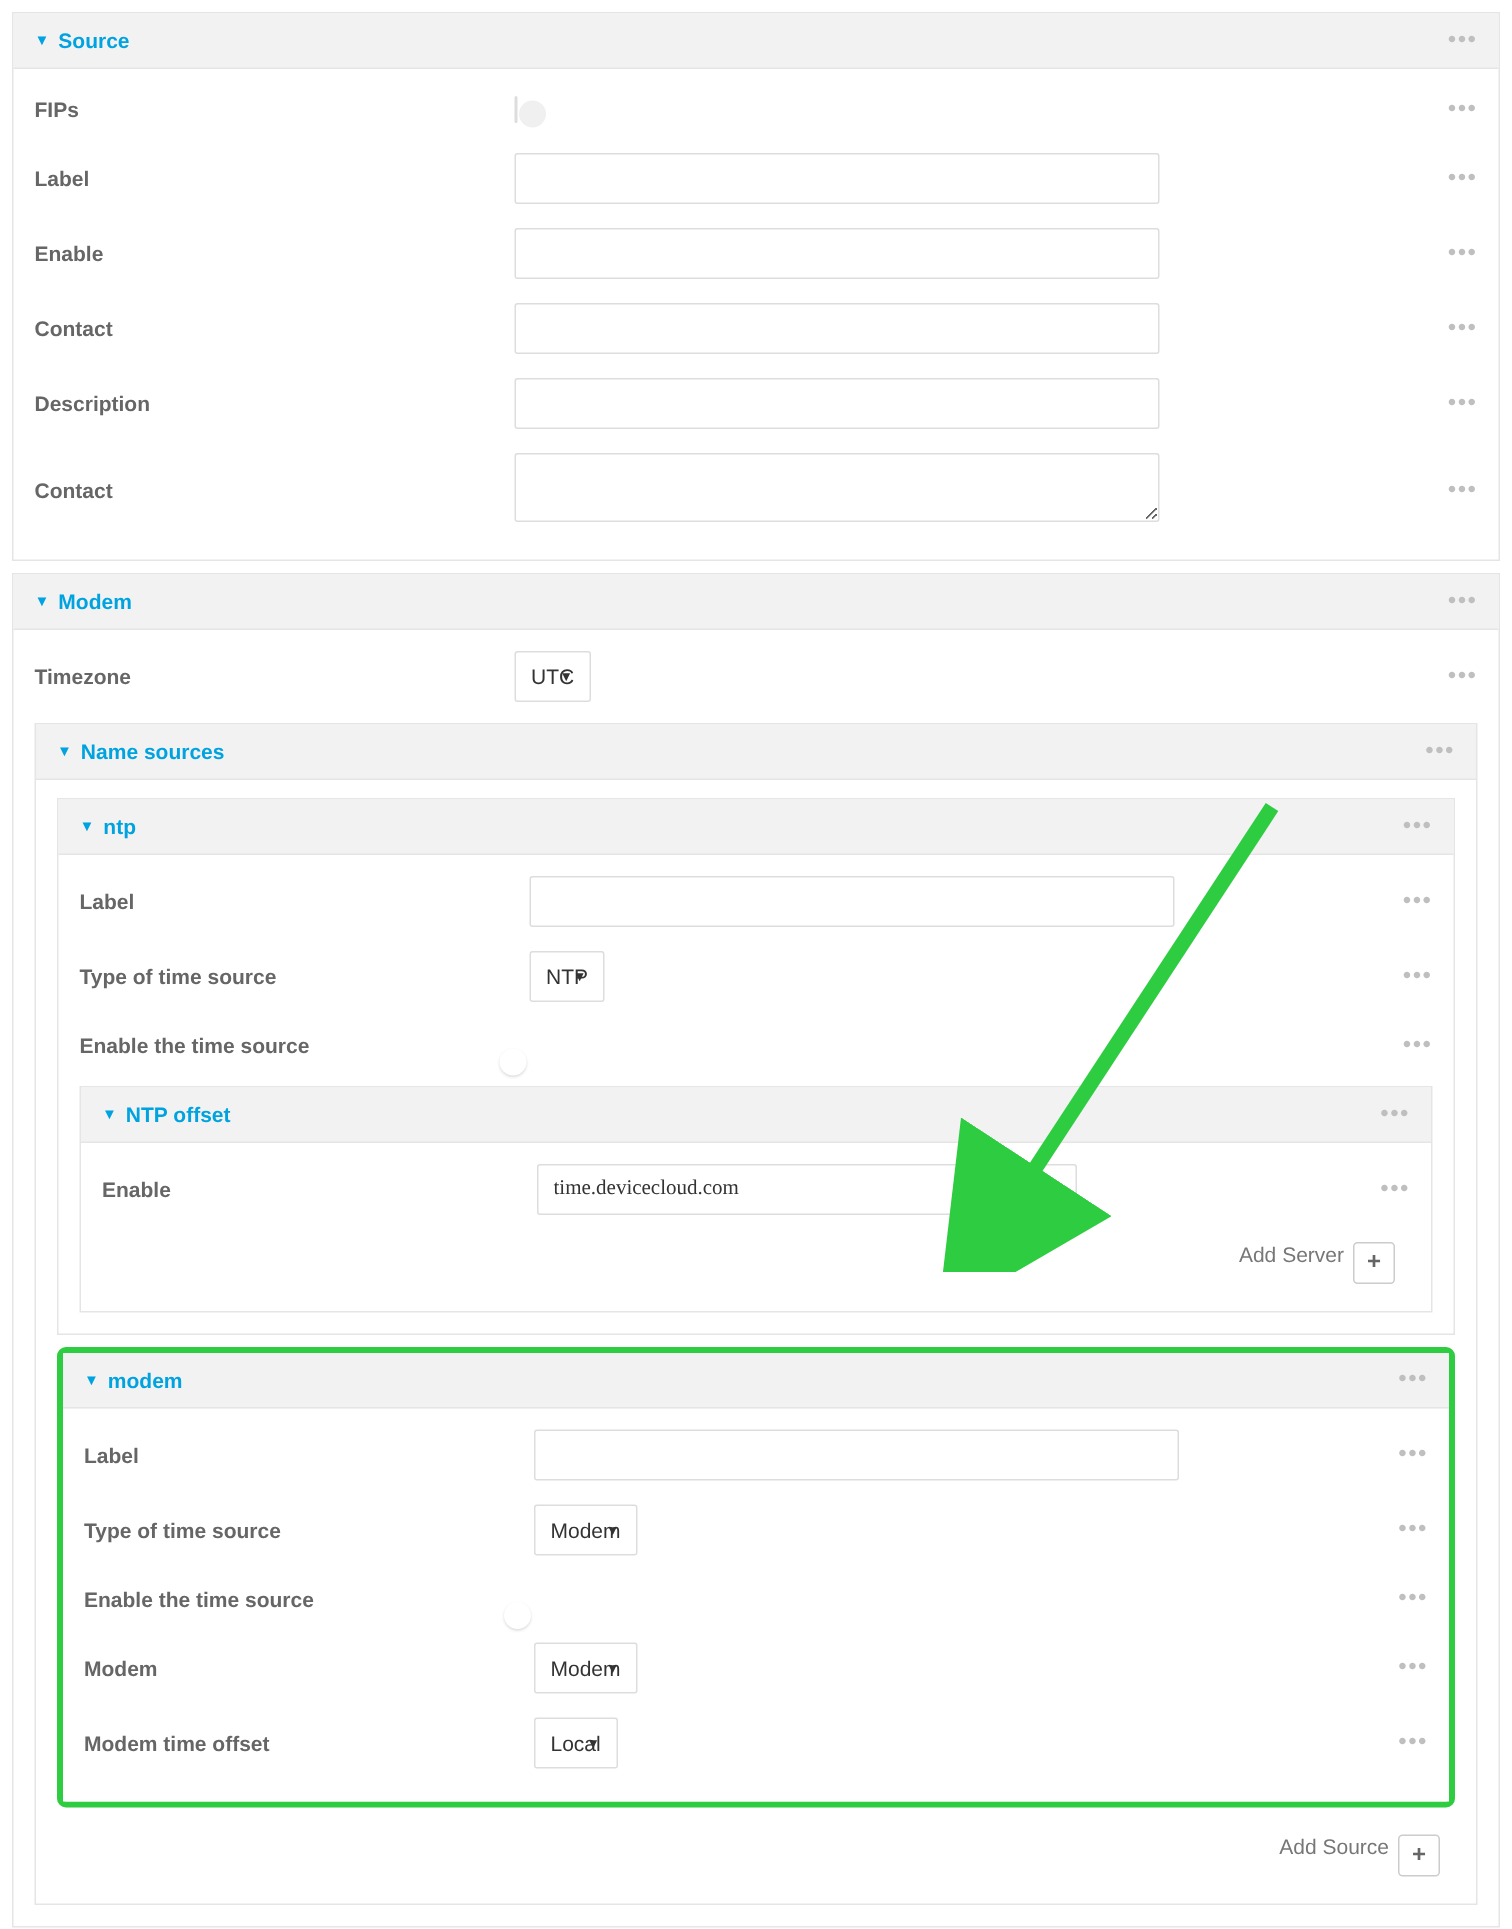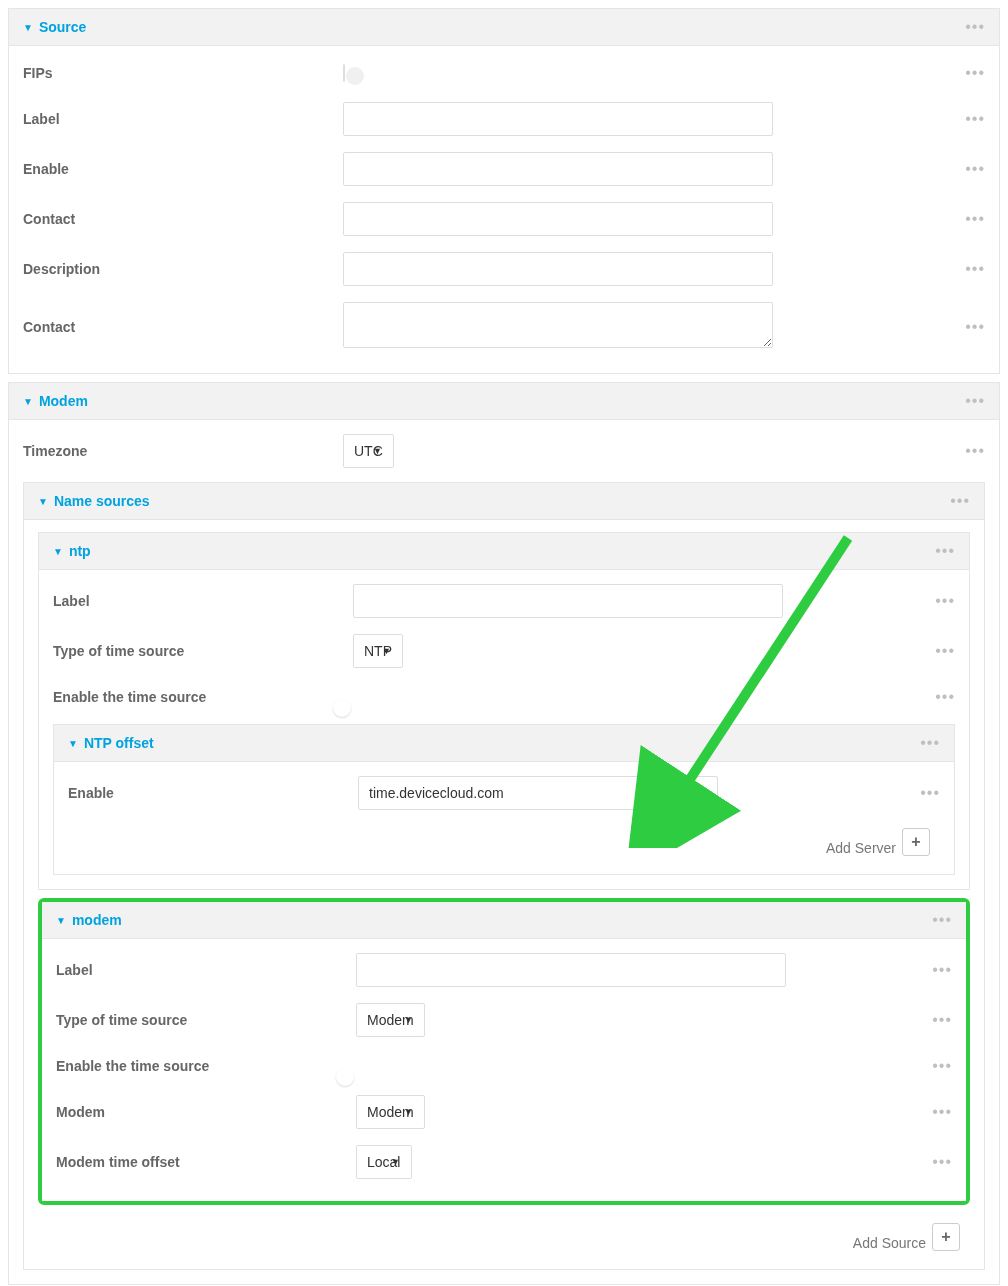--- a/index.html
+++ b/index.html
@@ -134,21 +134,21 @@
     box-shadow: 0 1px 2px rgba(0,0,0,0.15);
   }
   .toggle.off .knob { left: 2px; background:#f0f0f0; box-shadow:none; }
   .toggle.on .knob { right: 2px; }
   .nested {
     margin-left: 10px;
   }
   .add-row {
     display: flex;
     justify-content: flex-end;
-    align-items: flex-end;
+    align-items: flex-start;
     gap: 6px;
     padding: 10px 10px 4px 10px;
     color: #777;
     font-size: 14px;
   }
   .add-btn {
     width: 28px;
     height: 28px;
     border: 1px solid #ccc;
     border-radius: 3px;
@@ -290,21 +290,21 @@
               <div class="section-header">
                 <span class="title">
                   <span class="caret">▼</span>
                   <span>NTP offset</span>
                 </span>
                 <span class="dots">•••</span>
               </div>
               <div class="section-body">
                 <div class="form-row">
                   <span class="label" style="width:290px;">Enable</span>
-                  <span class="field"><input type="text" class="txt" style="width: 360px;" value="time.devicecloud.com"></span>
+                  <span class="field"><input type="text" class="txt" style="width: 360px; font-family: Liberation Serif, serif;" value="time.devicecloud.com"></span>
                   <span class="dots row-dots">•••</span>
                 </div>
                 <div class="add-row">
                   <span>Add Server</span>
                   <span class="add-btn">
                         <span>+</span>
                       </span>
                 </div>
               </div>
             </div>

